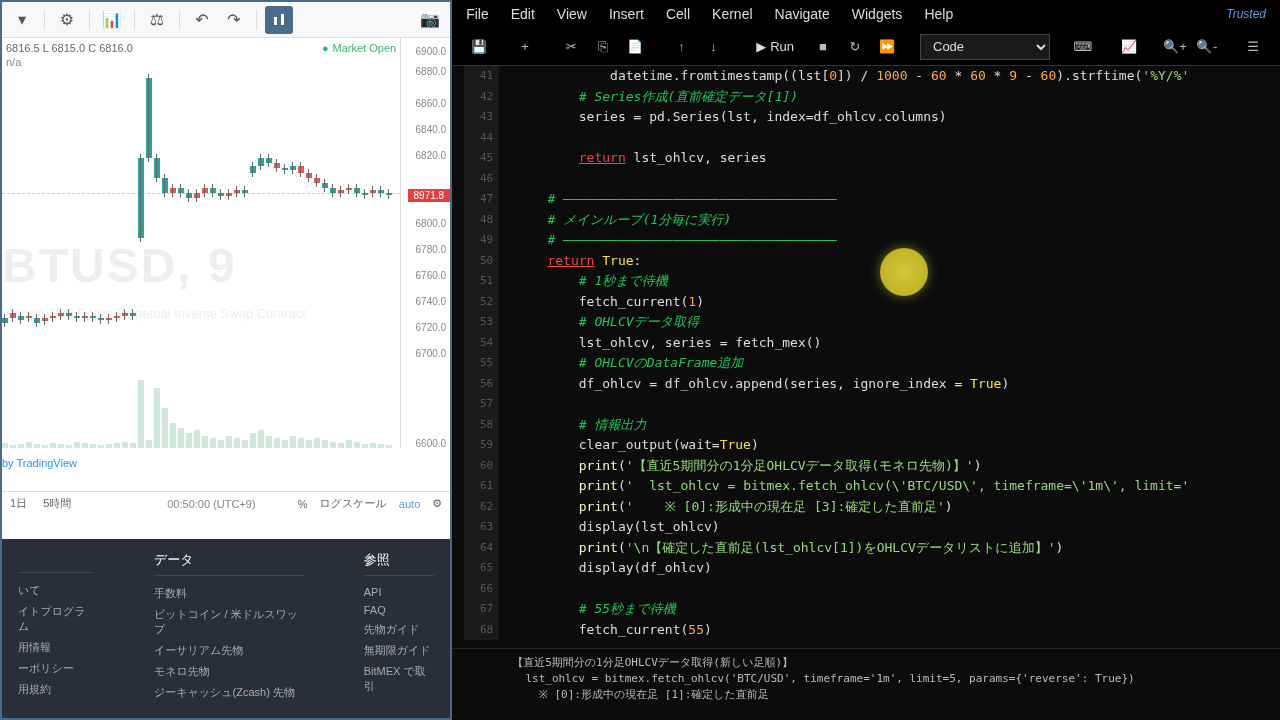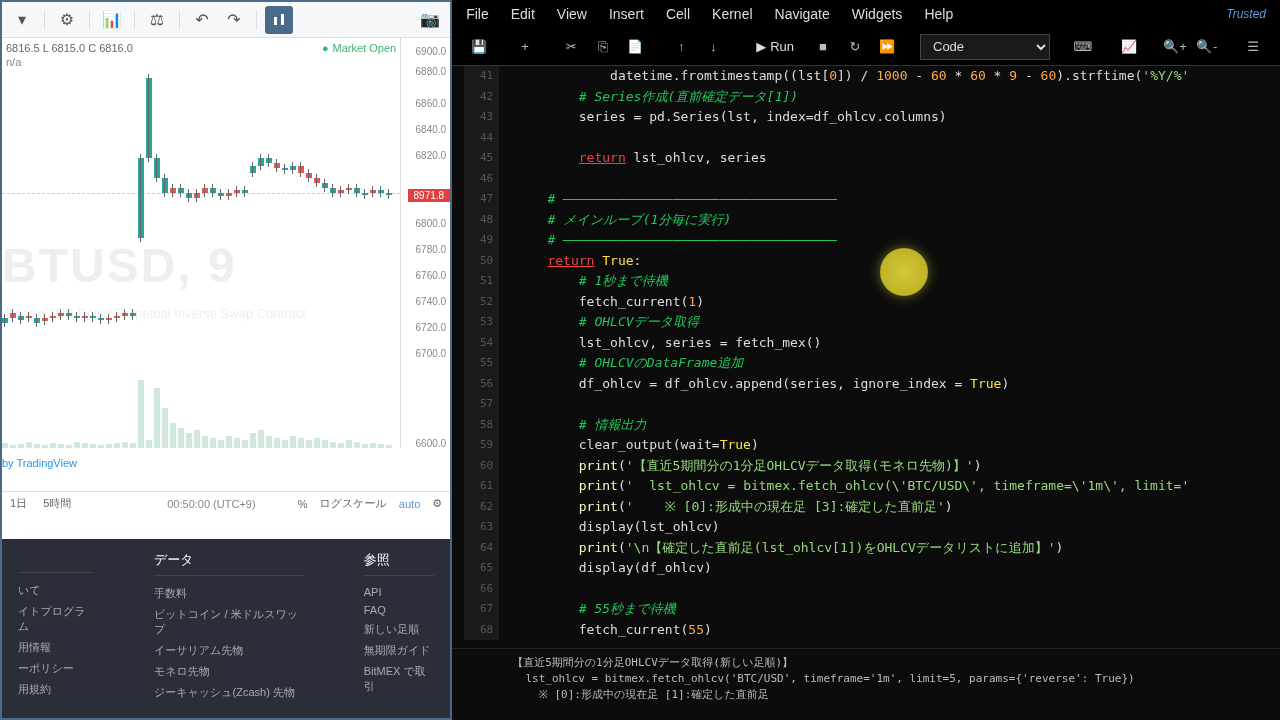--- a/index.html
+++ b/index.html
@@ -361,21 +361,21 @@
         <a>手数料</a>
         <a>ビットコイン / 米ドルスワップ</a>
         <a>イーサリアム先物</a>
         <a>モネロ先物</a>
         <a>ジーキャッシュ(Zcash) 先物</a>
       </div>
       <div class="footer-col">
         <h4>参照</h4>
         <a>API</a>
         <a>FAQ</a>
-        <a>新しい足順</a>
+        <a>先物ガイド</a>
         <a>無期限ガイド</a>
         <a>BitMEX で取引</a>
       </div>
     </div>
   </div>
 
   <div class="right-panel">
     <div class="jupyter-menu">
       <span>File</span>
       <span>Edit</span>

